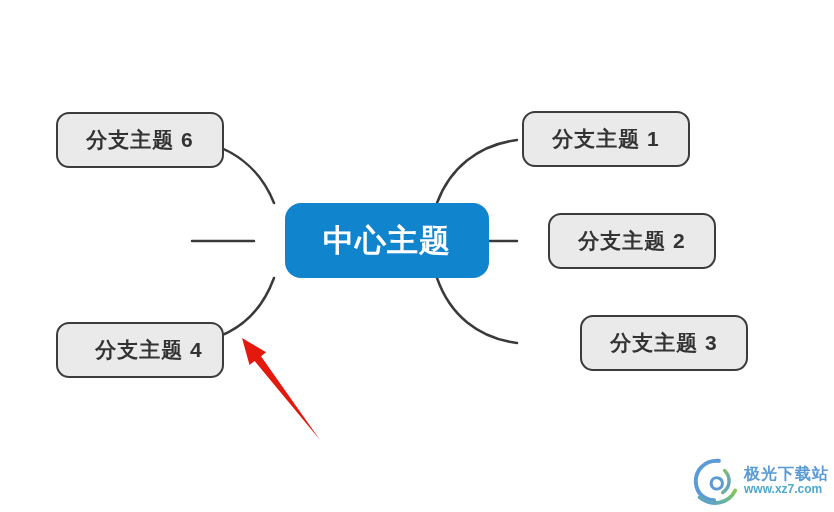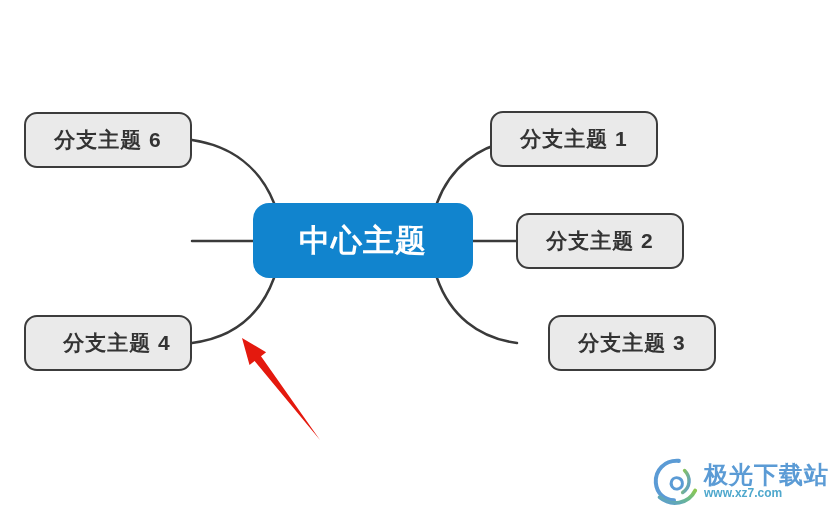--- a/index.html
+++ b/index.html
@@ -18,60 +18,61 @@
   }
   .link { fill: none; stroke-width: 2.5; stroke-linecap: round; }
 
   .node {
     position: absolute;
     display: flex;
     align-items: center;
     justify-content: center;
     box-sizing: border-box;
     cursor: default;
+    margin-left: 32px;
   }
   .central {
     left: 253px; top: 203px;
-    width: 220px; height: 75px;
+    width: 204px; height: 75px;
     background: #1184ce;
     border-radius: 16px;
     color: #ffffff;
     font-size: 31px;
     font-weight: bold;
     letter-spacing: 1px;
   }
   .branch {
     width: 168px; height: 56px;
     background: #eaeaea;
     border: 2.5px solid #3c3c3c;
     border-radius: 13px;
     color: #333333;
     font-size: 21px;
     font-weight: bold;
     letter-spacing: 1px;
   }
   .pos-b1 { left: 490px; top: 111px; }
   .pos-b2 { left: 516px; top: 213px; align-items: center; }
   .pos-b3 { left: 548px; top: 315px; }
-  .pos-b4 { left: 24px;  top: 315px; padding-left: 18px; }
+  .pos-b4 { left: 24px;  top: 322px; padding-left: 18px; }
   .pos-b5 { left: 24px;  top: 213px; }
   .pos-b6 { left: 24px;  top: 112px; }
 
   .watermark {
     position: absolute;
     right: 5px; bottom: 7px;
     display: flex;
     align-items: center;
     gap: 6px;
   }
   .wm-logo { width: 46px; height: 48px; }
   .wm-text { display: flex; flex-direction: column; align-items: flex-start; }
   .wm-name {
     color: #5b9bd5;
-    font-size: 24px;
+    font-size: 16px;
     font-weight: bold;
     letter-spacing: 1px;
     line-height: 1.05;
   }
   .wm-url {
     color: #4fa8cd;
     font-size: 12px;
     font-weight: bold;
     line-height: 1.1;
   }

